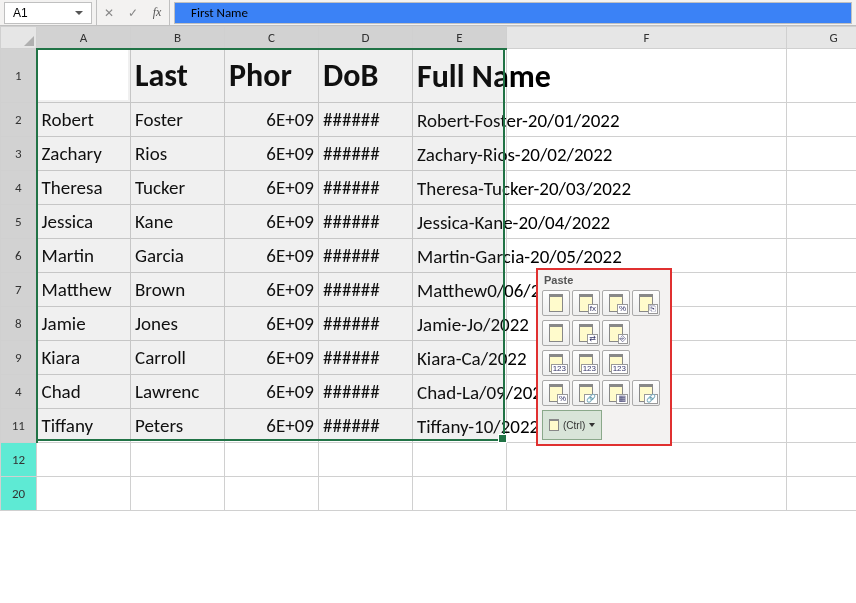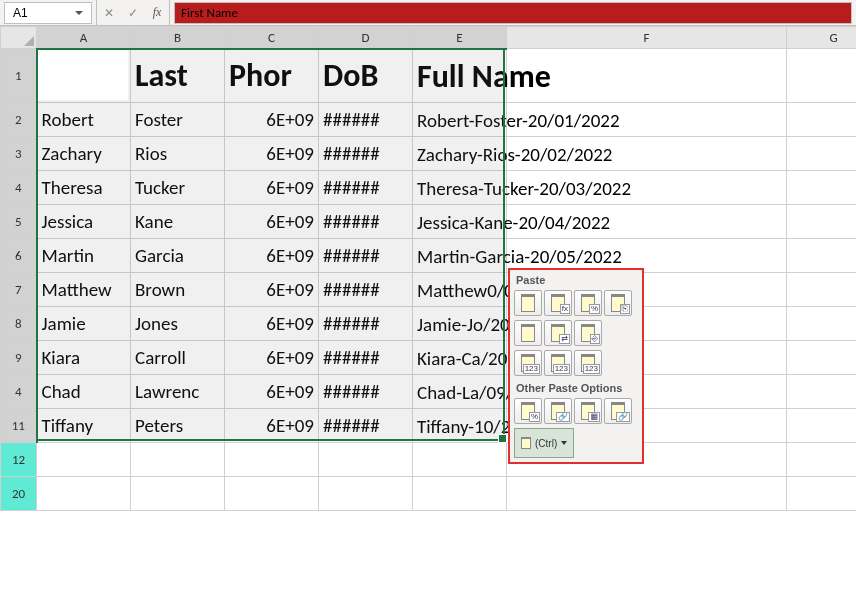--- a/index.html
+++ b/index.html
@@ -47,22 +47,22 @@
       font-family: "Segoe UI", sans-serif;
       font-size: 12px;
       cursor: pointer;
     }
     .fb-btn.fx { font-style: italic; font-family: "Times New Roman", serif; color: #555; }
     .formula-input {
       flex: 1;
       height: 22px;
       margin: 2px 4px;
       border: 1px solid #c0c0c0;
-      background: #b91c1c;
-      padding: 0 6px;
+      background: #3b82f6;
+      padding: 0 16px;
       font-family: Calibri, sans-serif;
       font-size: 13px;
       display: flex;
       align-items: center;
     }
 
     
     .sheet {
       position: relative;
     }
@@ -416,21 +416,21 @@
           <td></td>
           <td></td>
           <td></td>
           <td></td>
           <td></td>
         </tr>
       </tbody>
     </table>
   <div id="sel-rect" class="selection-rect" style="left: 36px; top: 22px; width: 469px; height: 393px;"></div>
   <div id="active-cell" class="active-cell" style="left: 38px; top: 24px; width: 90px; height: 50px;"></div>
-  <div id="paste-popup" class="paste-popup" style="left: 508px; top: 242px;"><div class="section-title">Paste</div><div class="icon-row">
+  <div id="paste-popup" class="paste-popup" style="left: 536px; top: 242px;"><div class="section-title">Paste</div><div class="icon-row">
         <div class="paste-icon">
           <div class="clip"></div>
         </div>
         <div class="paste-icon">
           <div class="clip"></div>
           <div class="sub">fx</div>
         </div>
         <div class="paste-icon">
           <div class="clip"></div>
           <div class="sub">%</div>
@@ -457,21 +457,21 @@
           <div class="sub">123</div>
         </div>
         <div class="paste-icon">
           <div class="clip"></div>
           <div class="sub">123</div>
         </div>
         <div class="paste-icon">
           <div class="clip"></div>
           <div class="sub">123</div>
         </div>
-      </div><div class="section-title">Other Paste Options</div><div class="icon-row">
+      </div><div class="icon-row">
         <div class="paste-icon">
           <div class="clip"></div>
           <div class="sub">%</div>
         </div>
         <div class="paste-icon">
           <div class="clip"></div>
           <div class="sub">🔗</div>
         </div>
         <div class="paste-icon">
           <div class="clip"></div>

